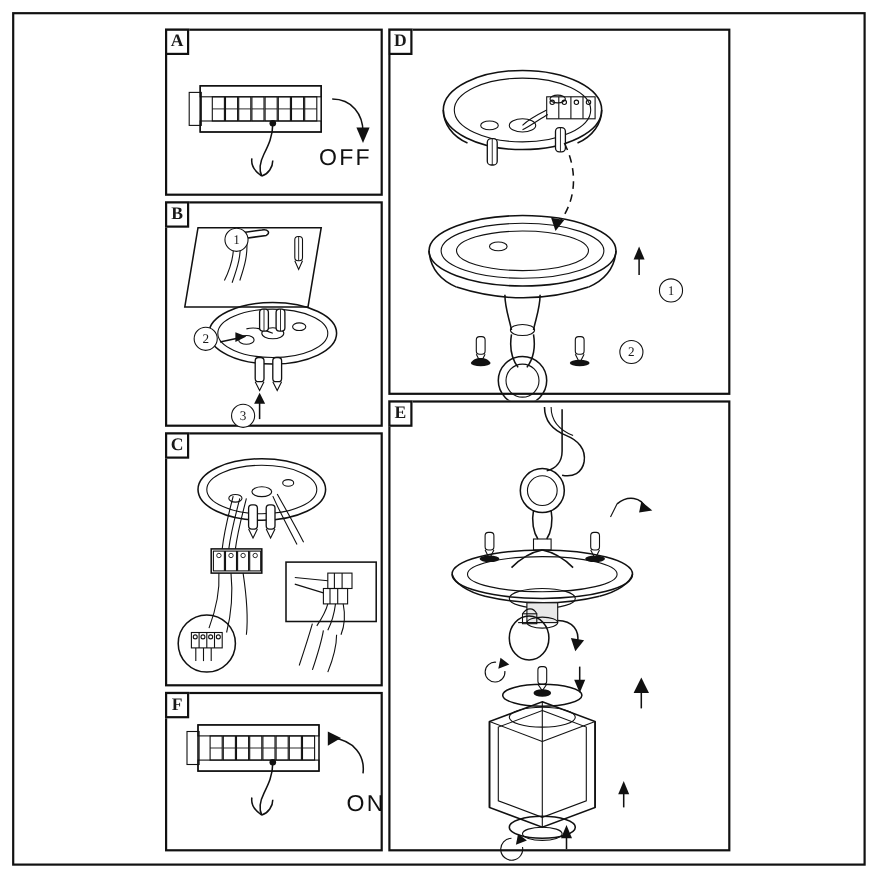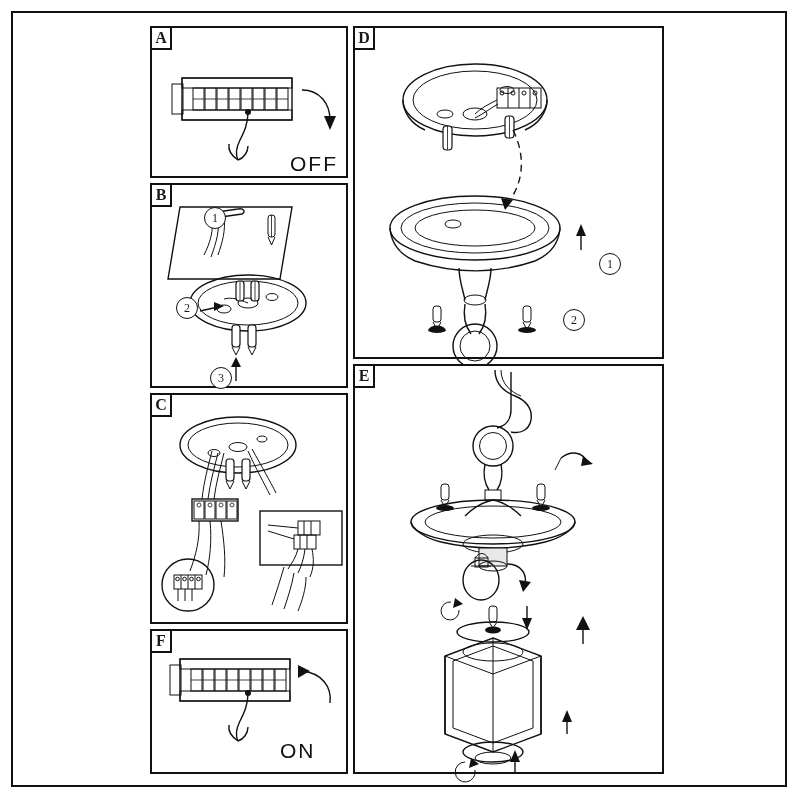--- a/index.html
+++ b/index.html
@@ -2,21 +2,21 @@
 <html><head>
 <meta charset="utf-8">
 <style>
   html,body{margin:0;padding:0;background:#ffffff;}
   body{width:800px;height:800px;font-family:"Liberation Sans",sans-serif;color:#1a1a1a;overflow:hidden;}
   #sheet{position:relative;width:800px;height:800px;}
   .frame{position:absolute;left:11px;top:11px;width:776px;height:776px;border:2px solid #111;box-sizing:border-box;}
   .panel{position:absolute;border:2px solid #111;box-sizing:border-box;background:#fff;}
   .tag{position:absolute;border:2px solid #111;background:#fff;width:22px;height:24px;display:flex;align-items:center;justify-content:center;font-size:16px;font-weight:700;font-family:"Liberation Serif",serif;box-sizing:border-box;}
   .panel .tag{left:-2px;top:-2px;}
-  .word{position:absolute;font-size:21px;letter-spacing:2px;font-family:"Liberation Sans",sans-serif;color:#111;margin-top:20px;}
+  .word{position:absolute;font-size:21px;letter-spacing:2px;font-family:"Liberation Sans",sans-serif;color:#111;}
   .circnum{position:absolute;width:22px;height:22px;border:1.4px solid #111;border-radius:50%;display:flex;align-items:center;justify-content:center;font-size:12px;font-family:"Liberation Serif",serif;box-sizing:border-box;background:#fff;}
   svg{position:absolute;left:0;top:0;overflow:visible;}
   .ln{fill:none;stroke:#111;stroke-width:1.4;}
   .ln2{fill:none;stroke:#111;stroke-width:1;}
   .thin{fill:none;stroke:#111;stroke-width:0.8;}
   .fillblk{fill:#111;stroke:none;}
   .fillwht{fill:#fff;stroke:#111;stroke-width:1.2;}
   .fillgry{fill:#e9e9e9;stroke:#111;stroke-width:1;}
 </style>
 </head>
@@ -209,21 +209,21 @@
           <line x1="123" y1="49" x2="134" y2="49"></line>
       </g>
       <rect class="ln2" x="18" y="34" width="11" height="30"></rect>
       <path class="ln" d="M96 62 C96 74 92 82 88 90 C84 98 83 104 86 110"></path>
       <path class="ln" d="M86 110 C80 106 76 100 77 94"></path>
       <path class="ln" d="M86 110 C92 108 96 102 96 96"></path>
       <circle class="fillblk" cx="96" cy="62" r="3"></circle>
       <path class="ln" d="M150 40 C170 42 180 56 178 72"></path>
       <polygon class="fillblk" points="146,34 158,40 146,47"></polygon>
     </svg>
-    <div class="word" style="left:128px;top:88px;">ON</div>
+    <div class="word" style="left:163px;top:88px;">ON</div>
   </div>
 
   <div class="panel" style="left:353px;top:26px;width:311px;height:333px;">
     <div class="tag">D</div>
     <svg width="311" height="333" viewBox="0 0 311 333">
 
       <ellipse class="ln" cx="120" cy="72" rx="72" ry="36"></ellipse>
       <ellipse class="ln2" cx="120" cy="72" rx="62" ry="29"></ellipse>
       <path class="ln" d="M48 72 C48 84 56 96 70 102"></path>
       <path class="ln" d="M192 72 C192 84 184 96 170 102"></path>

